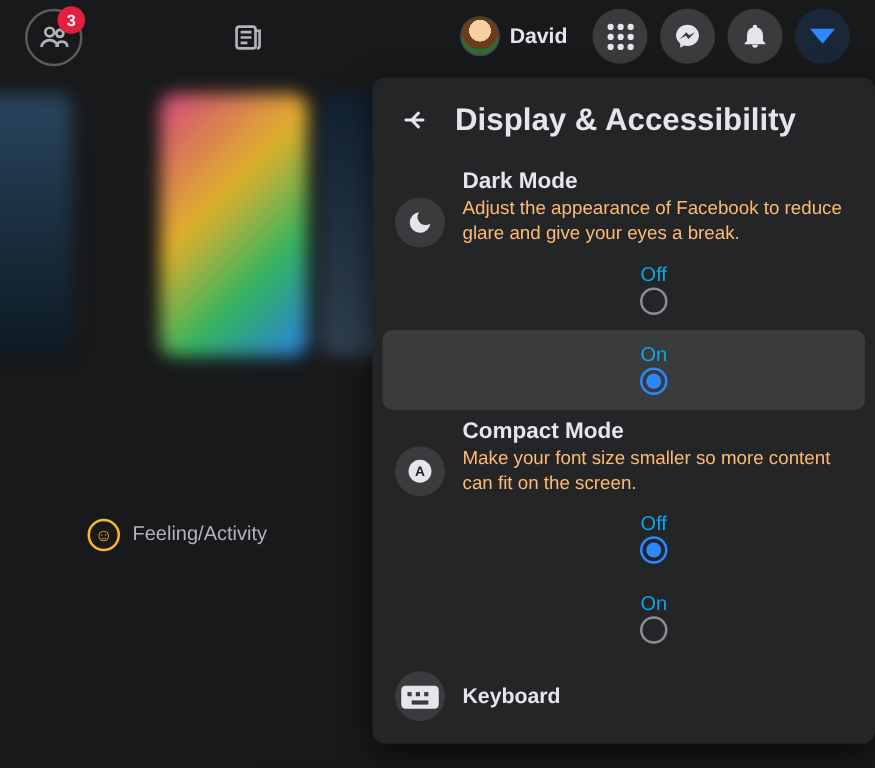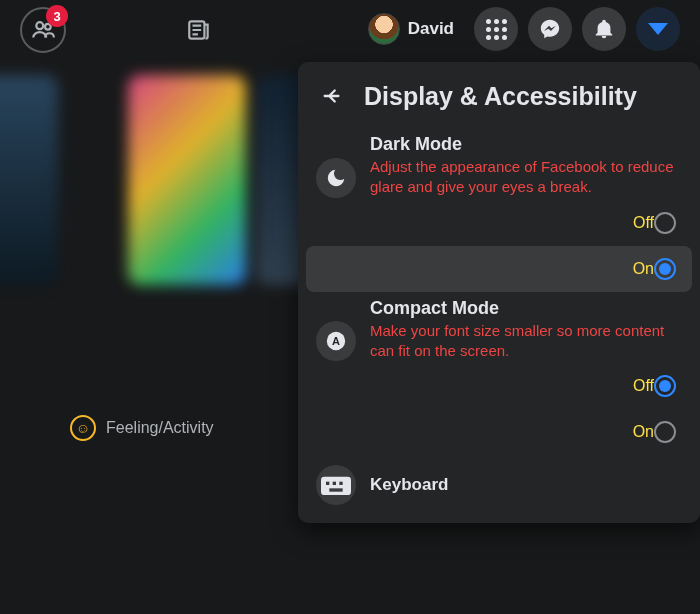--- a/index.html
+++ b/index.html
@@ -129,28 +129,28 @@
     align-items: flex-end;
   }
   .section .sicon {
     width: 40px; height: 40px; border-radius: 50%;
     background: #3a3b3c; flex: 0 0 40px;
     display:flex;align-items:center;justify-content:center;
   }
   .section .sicon svg{width:22px;height:22px;fill:#e4e6eb;}
   .section-body { flex: 1; }
   .section-title { font-size: 18px; font-weight: 600; color: #e4e6eb; }
-  .section-desc  { font-size: 15px; color: #ef4444; line-height: 1.35; margin-top: 2px; }
+  .section-desc  { font-size: 15px; color: #fdba74; line-height: 1.35; margin-top: 2px; }
 
   .option {
-    display: flex; align-items: center; justify-content: flex-end;
+    display: flex; align-items: center; justify-content: flex-start;
     padding: 12px 16px 12px 64px;
     border-radius: 8px;
     cursor: pointer;
-    font-size: 16px; color: #fde047;
+    font-size: 16px; color: #0ea5e9; flex-direction: column;
   }
   .option.selected { background: #3a3b3c; }
   .radio {
     width: 22px; height: 22px; border-radius: 50%;
     border: 2px solid #8a8d91;
     display:flex;align-items:center;justify-content:center;
   }
   .radio.on { border-color: #2d88ff; }
   .radio.on::after{
     content:""; width:12px;height:12px;border-radius:50%;background:#2d88ff;

